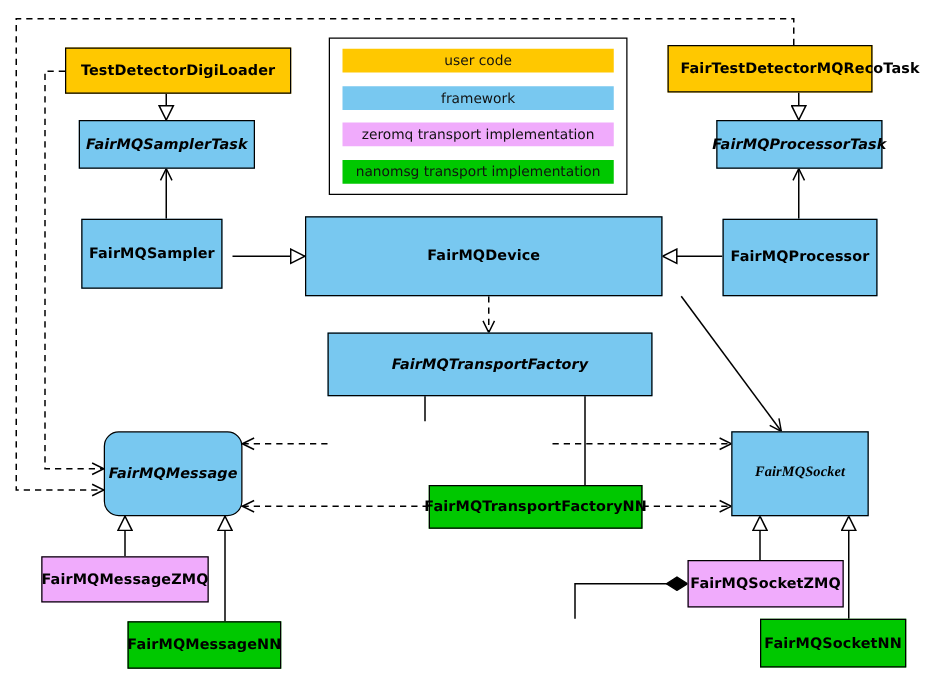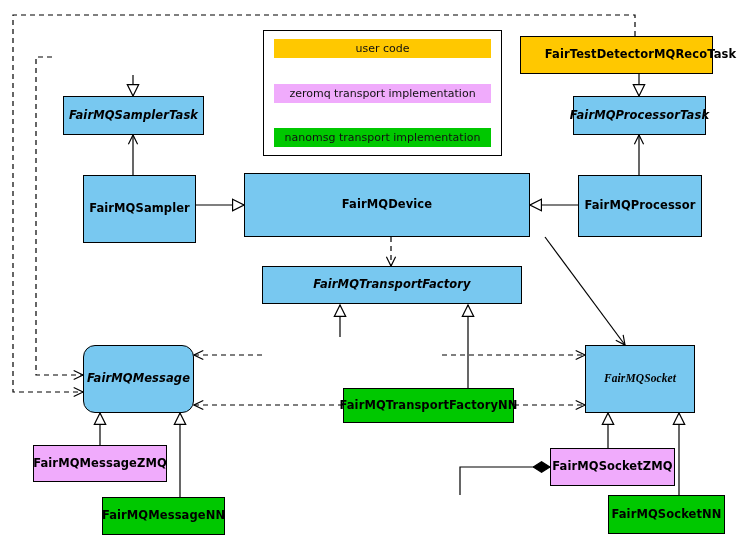--- a/index.html
+++ b/index.html
@@ -140,35 +140,39 @@
       <path d="M 679 495 L 679 413" marker-end="url(#hollow-tri)"></path>
 
       <path d="M 550 467 L 460 467 L 460 495" marker-start="url(#filled-diamond)"></path>
     </g>
   </svg>
 
   <div id="legend">
     <div class="legend-row c-user">
       <span>user code</span>
     </div>
+    <div class="legend-row c-framework">
+      <span>framework</span>
+    </div>
     <div class="legend-row c-zmq">
       <span>zeromq transport implementation</span>
     </div>
     <div class="legend-row c-nn">
       <span>nanomsg transport implementation</span>
     </div>
   </div>
 
+  <div class="node c-user" style="left:52px;  top:38px;  width:181px; height:37px;">TestDetectorDigiLoader</div>
   <div class="node c-framework abstract" style="left:63px;  top:96px;  width:141px; height:39px;">FairMQSamplerTask</div>
-  <div class="node c-framework" style="left:83px;  top:175px; width:113px; height:68px;">FairMQSampler</div>
+  <div class="node c-framework" style="left:65px;  top:175px; width:113px; height:56px;">FairMQSampler</div>
   <div class="node c-framework" style="left:244px; top:173px; width:286px; height:64px;">FairMQDevice</div>
-  <div class="node c-user" style="left:520px; top:36px;  width:193px; height:38px;padding-left:48px;">FairTestDetectorMQRecoTask</div>
+  <div class="node c-user" style="left:534px; top:36px;  width:164px; height:38px;padding-left:48px;">FairTestDetectorMQRecoTask</div>
   <div class="node c-framework abstract" style="left:573px; top:96px;  width:133px; height:39px;">FairMQProcessorTask</div>
   <div class="node c-framework" style="left:578px; top:175px; width:124px; height:62px;">FairMQProcessor</div>
-  <div class="node c-framework abstract" style="left:262px; top:266px; width:260px; height:38px;">FairMQTransportFactory</div>
+  <div class="node c-framework abstract" style="left:262px; top:266px; width:260px; height:51px;">FairMQTransportFactory</div>
   <div class="node c-nn" style="left:343px; top:388px; width:171px; height:35px;">FairMQTransportFactoryNN</div>
   <div class="node c-framework abstract" style="left:83px;  top:345px; width:111px; height:68px;border-radius:12px;">FairMQMessage</div>
   <div class="node c-framework abstract" style="left:585px; top:345px; width:110px; height:68px;font-family:Liberation Serif, serif;">FairMQSocket</div>
   <div class="node c-zmq" style="left:33px;  top:445px; width:134px; height:37px;">FairMQMessageZMQ</div>
   <div class="node c-nn" style="left:102px; top:497px; width:123px; height:38px;">FairMQMessageNN</div>
   <div class="node c-zmq" style="left:550px; top:448px; width:125px; height:38px;">FairMQSocketZMQ</div>
   <div class="node c-nn" style="left:608px; top:495px; width:117px; height:39px;">FairMQSocketNN</div>
 
 </div>
 

